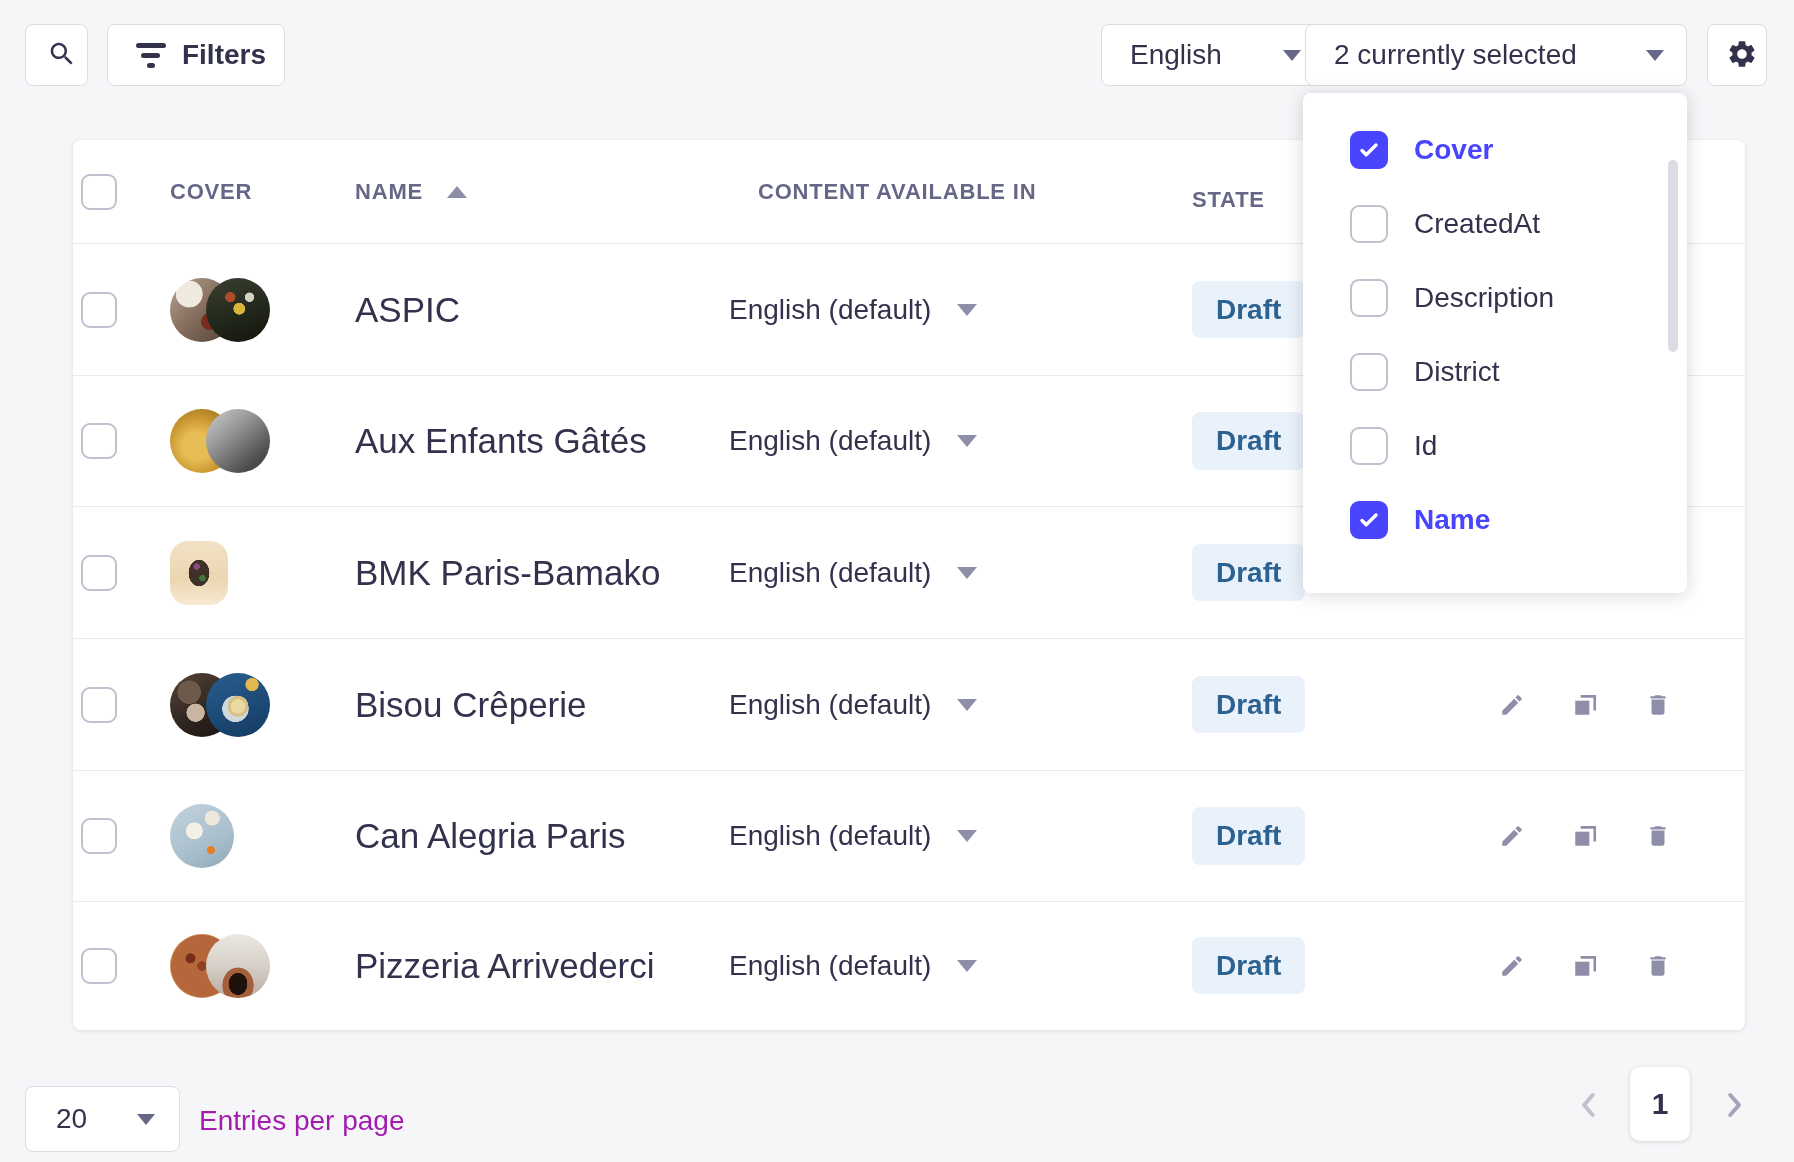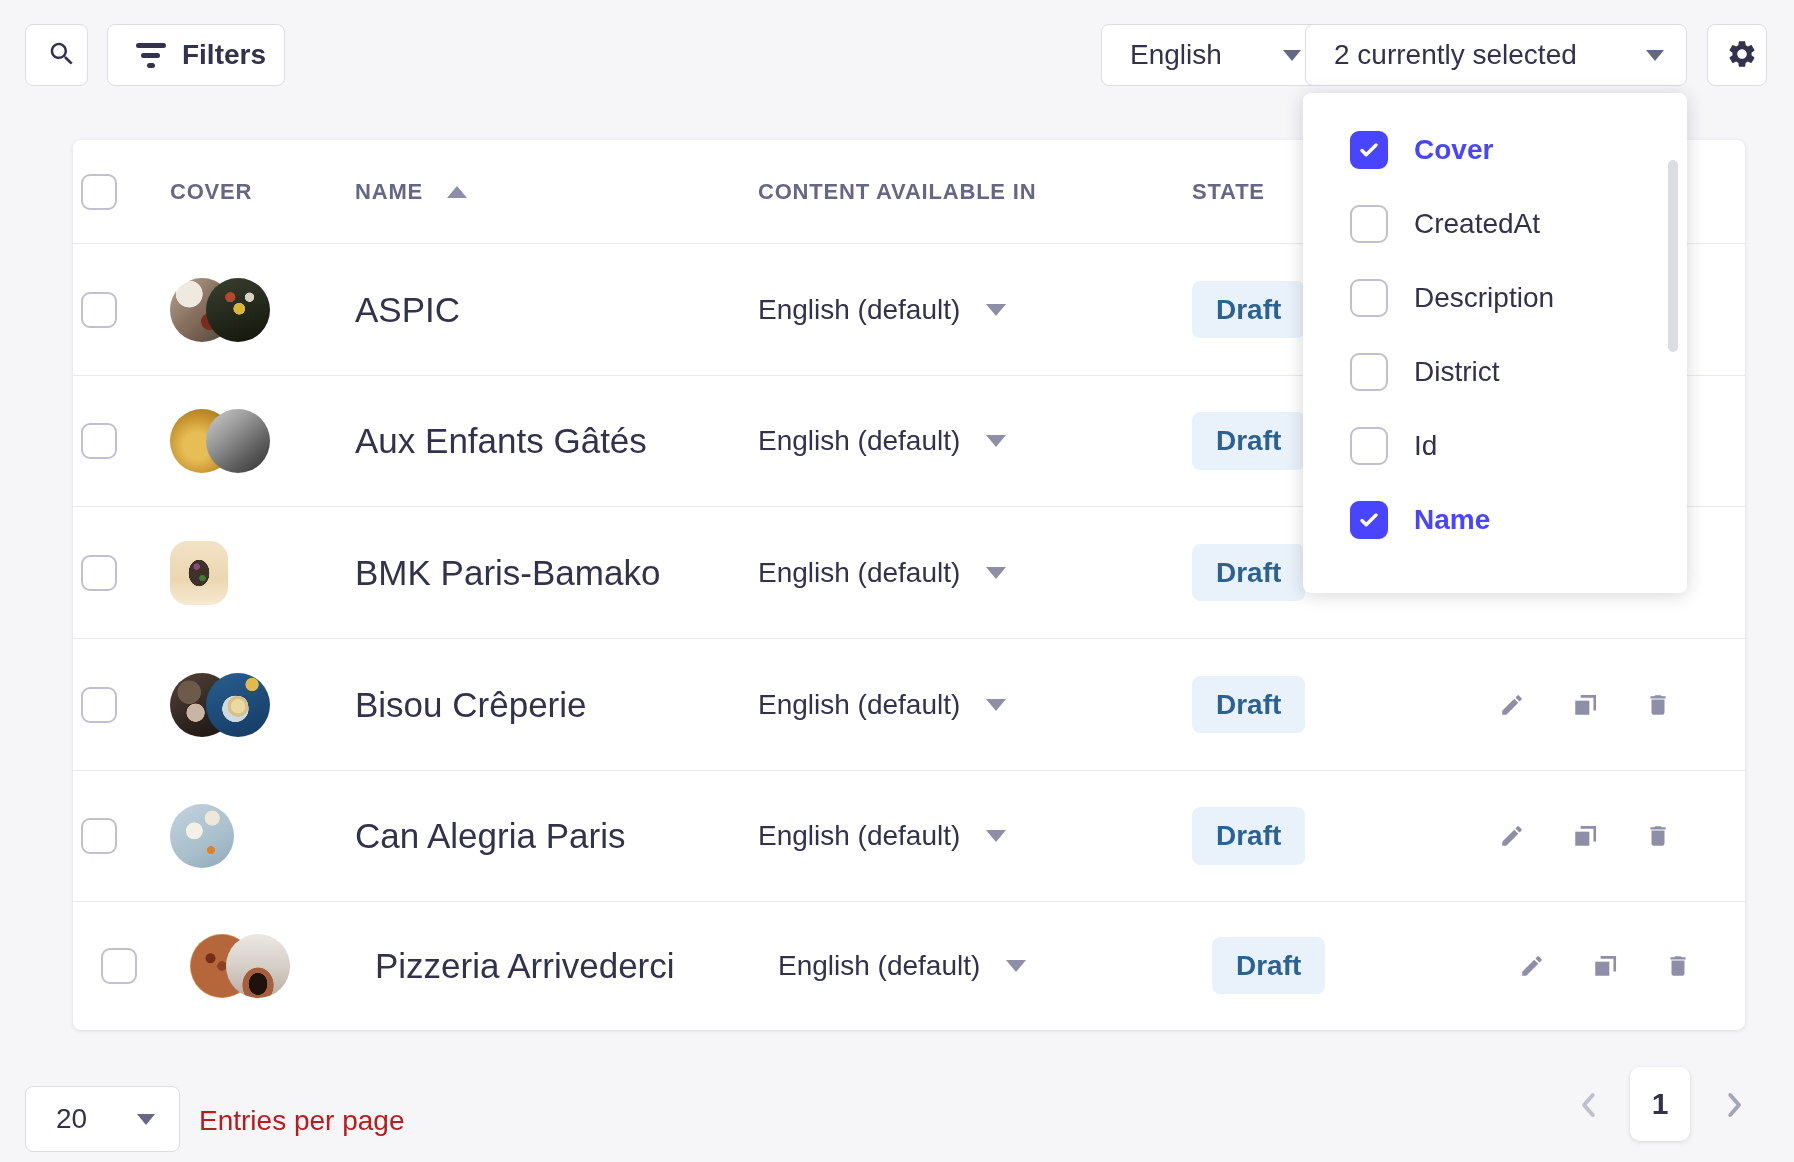--- a/index.html
+++ b/index.html
@@ -30,31 +30,31 @@
   
   .card{
     position:absolute;left:73px;top:140px;width:1672px;height:890px;
     background:#fff;border-radius:8px;box-shadow:0 1px 4px rgba(33,33,52,.12);
   }
   .thead{position:absolute;left:0;top:0;width:100%;height:104px;border-bottom:1px solid #eaeaef;box-sizing:border-box;}
   .col-header{position:absolute;top:50%;transform:translateY(-50%);font-size:22px;font-weight:700;letter-spacing:.8px;color:#666687;display:flex;align-items:center;}
   .h-cover{left:97px;}
   .h-name{left:282px;}
   .h-content{left:685px;}
-  .h-state{left:1119px;}
+  .h-state{left:1119px;margin-top:8px;}
   .checkbox{
     width:36px;height:36px;border:2px solid #c0c0cf;border-radius:9px;background:#fff;box-sizing:border-box;cursor:pointer;
   }
   .thead .checkbox,.trow .checkbox{position:absolute;left:8px;top:50%;transform:translateY(-50%);}
   .trow{position:absolute;left:0;width:100%;height:131px;border-bottom:1px solid #eaeaef;box-sizing:border-box;}
   .trow:last-child{border-bottom:none;}
   .cell{position:absolute;top:50%;transform:translateY(-50%);}
   .cell-cover{left:97px;display:flex;align-items:center;}
   .cell-name{left:282px;font-size:35px;font-weight:500;color:#32324d;white-space:nowrap;}
-  .cell-locale{left:685px;display:flex;align-items:center;cursor:pointer;text-align:center;}
+  .cell-locale{left:656px;display:flex;align-items:center;cursor:pointer;text-align:center;}
   .cell-locale span{font-size:28px;color:#32324d;white-space:nowrap;}
   .locale-caret{width:0;height:0;border-left:10px solid transparent;border-right:10px solid transparent;border-top:12px solid #8e8ea9;margin-left:26px;}
   .cell-state{left:1119px;}
   .badge{
     display:inline-block;background:#e9f2fb;color:#2b6292;border-radius:8px;
     font-size:28px;font-weight:600;padding:10px 24px;line-height:1.35;
   }
   .cell-actions{left:1421px;display:flex;gap:37px;}
   .act{width:36px;height:36px;display:flex;align-items:center;justify-content:center;color:#8e8ea9;background:none;border:none;padding:0;cursor:pointer;}
   
@@ -85,21 +85,21 @@
   .dd-item.checked .dd-check svg{display:block;}
   .dd-label{margin-left:26px;font-size:28px;color:#32324d;}
   .dd-item.checked .dd-label{color:#4945ff;font-weight:700;}
   .dd-scrollbar{position:absolute;right:9px;top:67px;width:10px;height:192px;border-radius:5px;background:#dcdce4;}
   
   .pagesize{
     position:absolute;left:25px;top:1086px;width:155px;height:66px;background:#fff;border:1px solid #dcdce4;
     border-radius:8px;box-sizing:border-box;display:flex;align-items:center;justify-content:space-between;
     padding:0 24px 0 30px;font-size:28px;color:#32324d;cursor:pointer;
   }
-  .entries-label{position:absolute;left:199px;top:1105px;font-size:28px;color:#b91c1c;}
+  .entries-label{position:absolute;left:199px;top:1105px;font-size:28px;color:#a21caf;}
   .page-prev{position:absolute;left:1572px;top:1088px;width:34px;height:34px;color:#c0c0cf;display:flex;align-items:center;justify-content:center;background:none;border:none;cursor:pointer;}
   .page-current{
     position:absolute;left:1630px;top:1067px;width:60px;height:74px;background:#fff;border-radius:10px;
     box-shadow:0 1px 4px rgba(33,33,52,.15);display:flex;align-items:center;justify-content:center;
     font-size:30px;font-weight:700;color:#32324d;cursor:pointer;
   }
   .page-next{position:absolute;left:1717px;top:1088px;width:34px;height:34px;color:#a5a5ba;display:flex;align-items:center;justify-content:center;background:none;border:none;cursor:pointer;}
 </style>
 </head>
 <body>
@@ -310,21 +310,21 @@
             </svg>
           </button>
         <button class="act">
             <svg width="26" height="26" viewBox="0 0 24 24" fill="currentColor">
               <path d="M6 19c0 1.1.9 2 2 2h8c1.1 0 2-.9 2-2V7H6v12zM19 4h-3.5l-1-1h-5l-1 1H5v2h14V4z"></path>
             </svg>
           </button>
       </span>
     </div>
 
-    <div class="trow" style="top:762px;height:127px;margin-left:20px;">
+    <div class="trow" style="top:762px;height:127px;">
       <span class="checkbox"></span>
       <span class="cell cell-cover">
         <span class="avatar av-pizzeria-1"></span>
         <span class="avatar av-pizzeria-2"></span>
       </span>
       <span class="cell cell-name">Pizzeria Arrivederci</span>
       <span class="cell cell-locale">
         <span>English (default)</span>
           <span class="locale-caret"></span>
       </span>

